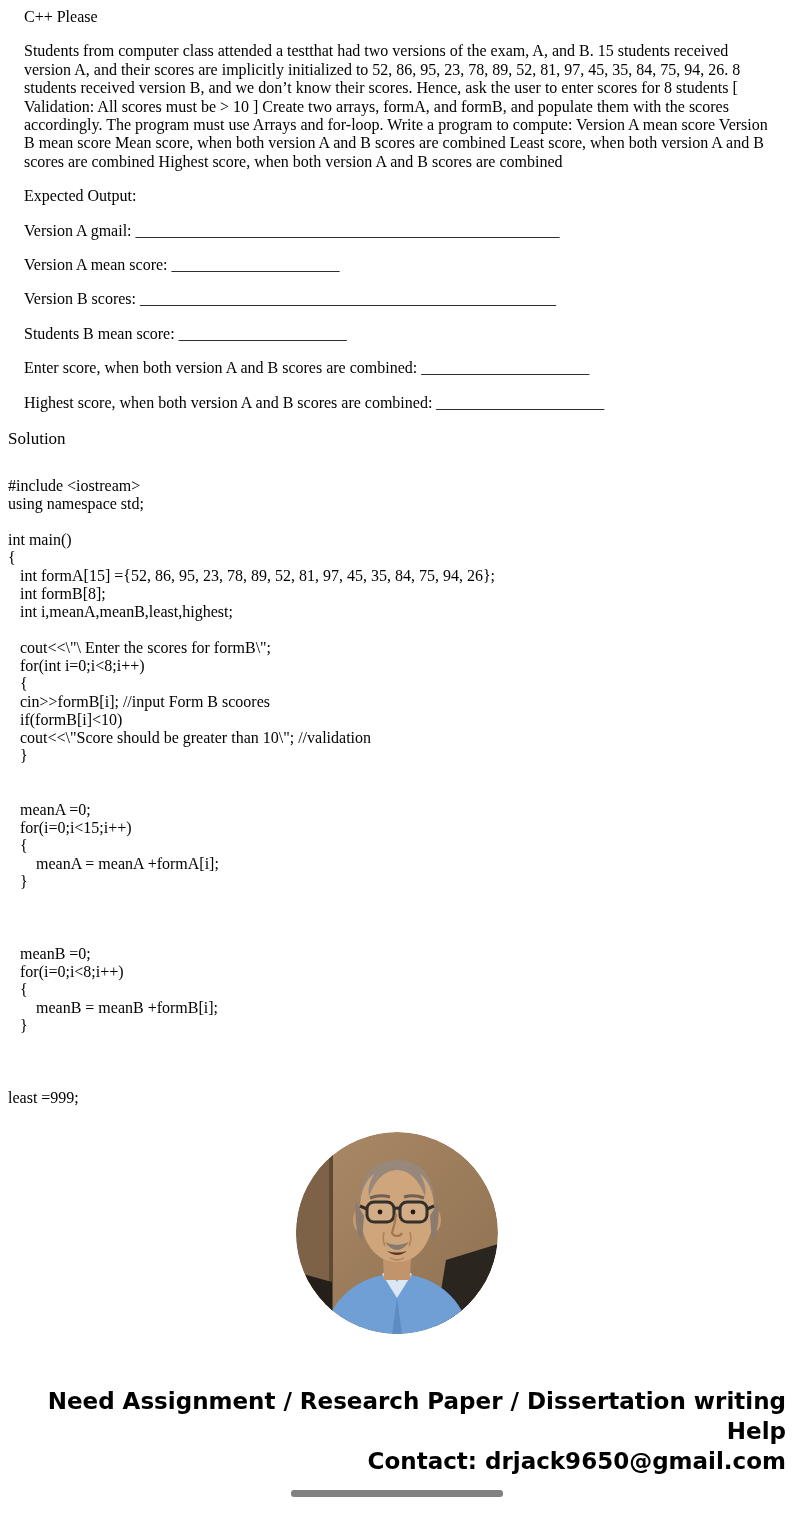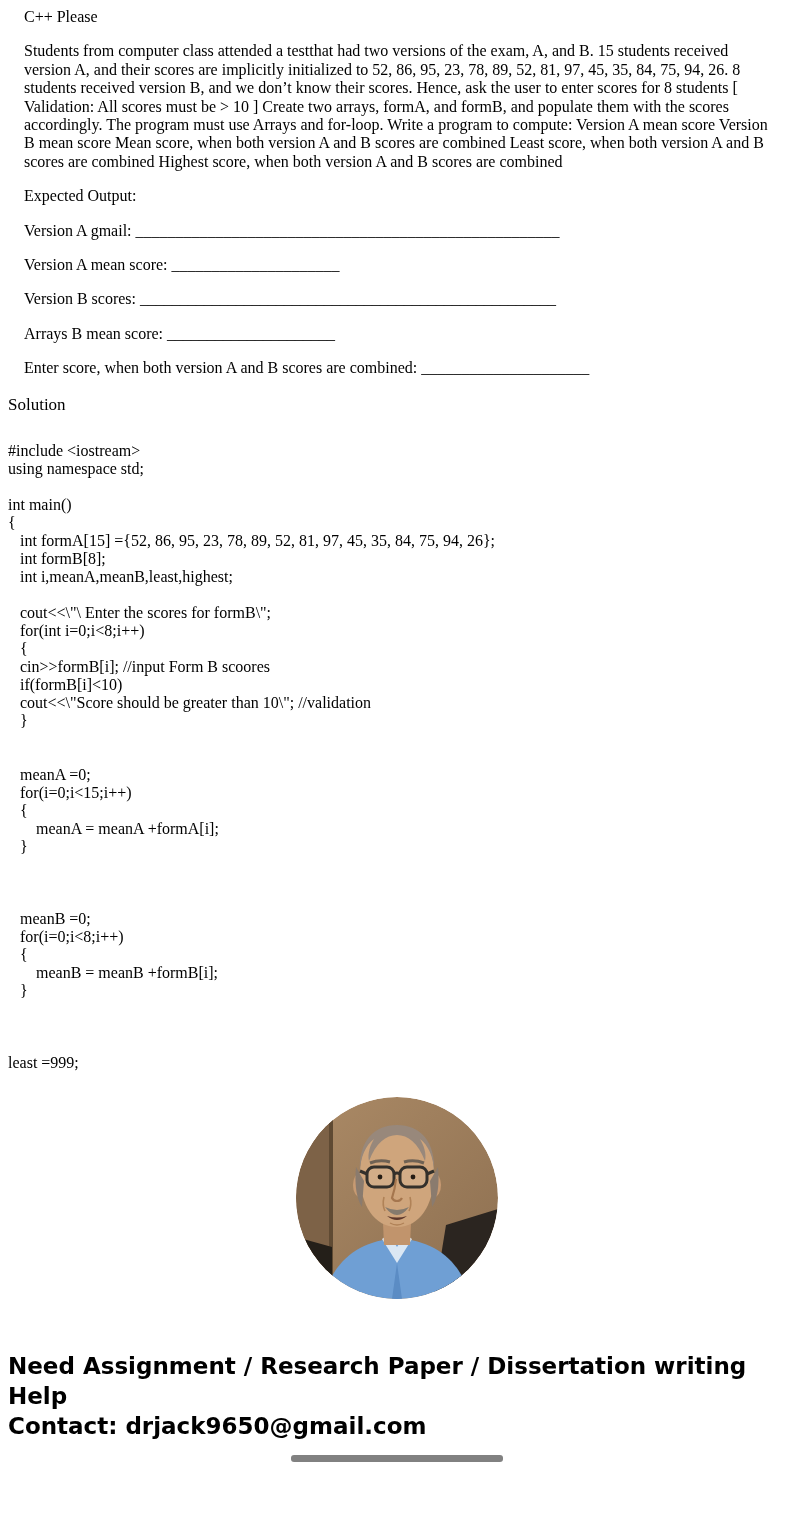--- a/index.html
+++ b/index.html
@@ -37,21 +37,21 @@
     width: 202px;
     height: 202px;
     margin: 25px auto 0;
     border-radius: 50%;
     overflow: hidden;
   }
   .photo-wrap svg { display: block; width: 100%; height: 100%; }
 
   .footer {
     margin-top: 52px;
-    text-align: left;
+    text-align: right;
     font-family: "DejaVu Sans", "Liberation Sans", sans-serif;
     font-weight: 700;
     font-size: 23px;
     line-height: 30px;
     color: #000000;
   }
 
   .bottom-bar {
     width: 212px;
     height: 7px;
@@ -68,22 +68,23 @@
 
   <p class="para title">C++ Please</p>
 
   <p class="para">Students from computer class attended a testthat had two versions of the exam, A, and B. 15 students received version A, and their scores are implicitly initialized to 52, 86, 95, 23, 78, 89, 52, 81, 97, 45, 35, 84, 75, 94, 26. 8 students received version B, and we don’t know their scores. Hence, ask the user to enter scores for 8 students [ Validation: All scores must be &gt; 10 ] Create two arrays, formA, and formB, and populate them with the scores accordingly. The program must use Arrays and for-loop. Write a program to compute: Version A mean score Version B mean score Mean score, when both version A and B scores are combined Least score, when both version A and B scores are combined Highest score, when both version A and B scores are combined</p>
 
   <p class="para">Expected Output:</p>
 
   <p class="para">Version A gmail: _____________________________________________________</p>
   <p class="para">Version A mean score: _____________________</p>
   <p class="para">Version B scores: ____________________________________________________</p>
-  <p class="para">Arrays B mean score: _____________________</p>
+  <p class="para">Students B mean score: _____________________</p>
   <p class="para">Enter score, when both version A and B scores are combined: _____________________</p>
+  <p class="para">Highest score, when both version A and B scores are combined: _____________________</p>
 
   <p class="para solution-heading">Solution</p>
 
   <div class="code">#include &lt;iostream&gt;
 using namespace std;
 
 int main()
 {
    int formA[15] ={52, 86, 95, 23, 78, 89, 52, 81, 97, 45, 35, 84, 75, 94, 26};
    int formB[8];

